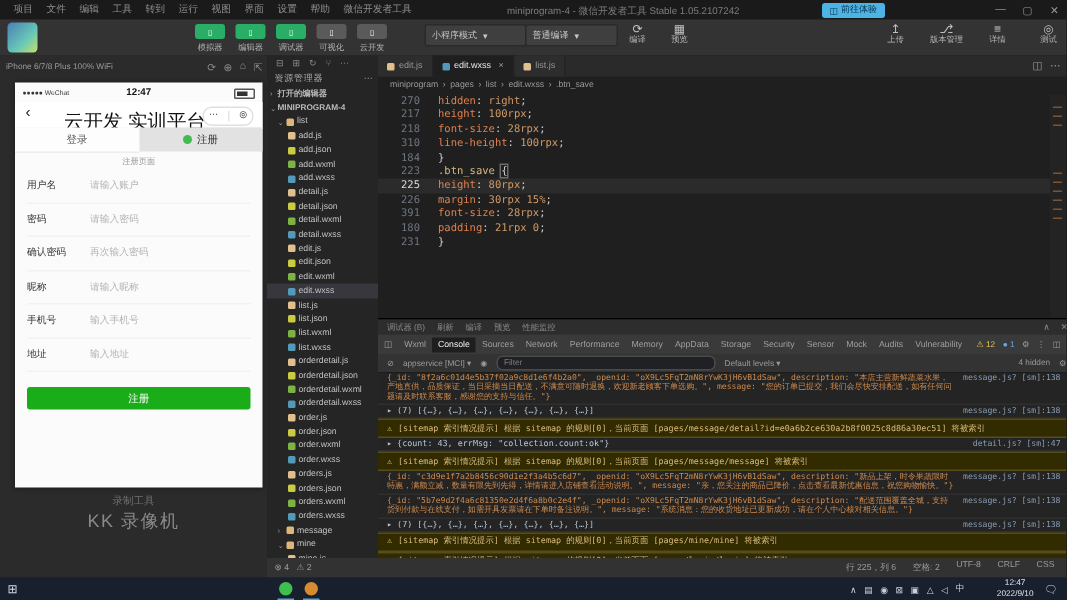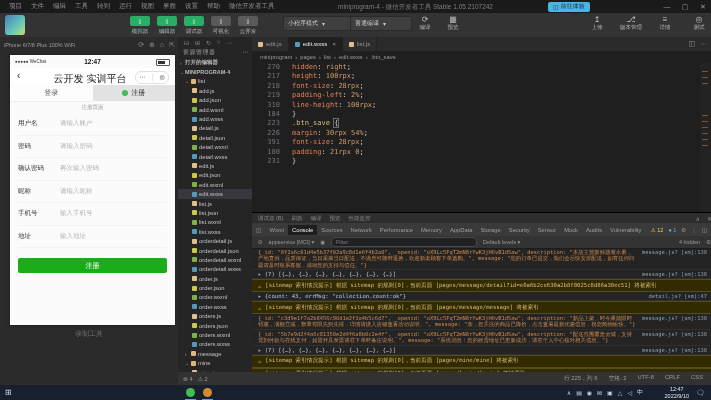--- a/index.html
+++ b/index.html
@@ -35,21 +35,21 @@
   .sim-ic{font-size:7px;color:#8a8a8a;margin-left:5px}
   #phone{position:absolute;left:10px;top:18px;width:165px;height:270px;background:#fbfbfb;
        box-shadow:0 0 4px rgba(0,0,0,.4)}
   #p-status{position:absolute;left:0;top:0;width:165px;height:13px;display:flex;align-items:center;
        font-size:5.5px;color:#333}
   #p-time{position:absolute;left:0;width:165px;text-align:center;font-size:6.5px;font-weight:bold;color:#111}
   #p-batt{position:absolute;right:5px;top:4px;width:12px;height:5px;border:1px solid #555;border-radius:1px}
   #p-batt::after{content:"";position:absolute;left:1px;top:1px;width:7px;height:3px;background:#333}
   #p-nav{position:absolute;left:0;top:13px;width:165px;height:17px;background:#fff;border-bottom:1px solid #f0f0f0}
   #p-back{position:absolute;left:7px;top:2px;font-size:10px;color:#222}
-  #p-title{position:absolute;left:30px;top:4px;width:100px;text-align:center;font-size:10px;color:#111}
+  #p-title{position:absolute;left:30px;top:4px;width:100px;text-align:center;font-size:13px;color:#111}
   #p-capsule{position:absolute;right:6px;top:3px;width:32px;height:11px;border:1px solid #e0e0e0;
        border-radius:6px;display:flex;align-items:center;justify-content:space-around;background:#fff}
   #p-capsule span{font-size:6px;color:#222;line-height:11px}
   #p-capsule .div{width:1px;height:7px;background:#e5e5e5}
   .p-tab{position:absolute;top:30px;width:82.5px;height:16px;display:flex;align-items:center;
        justify-content:center;font-size:7px;color:#555}
   #p-tab-login{left:0;background:#fdfdfd;border-bottom:1px solid #eee}
   #p-tab-reg{left:82.5px;background:#e2e2e2;color:#333}
   #reg-dot{width:6px;height:6px;border-radius:50%;background:#26b43a;margin-right:3px;opacity:.85}
   #p-hint{position:absolute;left:0;top:49px;width:165px;text-align:center;font-size:5.5px;color:#9a9a9a}
@@ -274,20 +274,21 @@
         </div>
         <div class="f-row">
           <span class="f-label">地址</span>
           <span class="f-ph">输入地址</span>
         </div>
       </div>
     <div id="p-btn">注册</div>
   </div>
   <div id="watermark">
     <div id="wm1">录制工具</div>
+    <div id="wm2">KK 录像机</div>
   </div>
 </div>
 
 <div class="abs" id="explorer">
   <div id="exp-icons">
       <span>⊟</span>
       <span>⊞</span>
       <span>↻</span>
       <span>⑂</span>
       <span>⋯</span>
@@ -467,25 +468,25 @@
       <span>list</span>
       <span>›</span>
       <span>edit.wxss</span>
       <span>›</span>
       <span>.btn_save</span>
     </div>
   <div id="code">
       <div class="c-line"><span class="c-num">270</span><span class="c-body"><span class="tk-p">hidden</span><span class="tk-u">: </span><span class="tk-v">right</span><span class="tk-u">;</span></span></div>
       <div class="c-line"><span class="c-num">217</span><span class="c-body"><span class="tk-p">height</span><span class="tk-u">: </span><span class="tk-v">100rpx</span><span class="tk-u">;</span></span></div>
       <div class="c-line"><span class="c-num">218</span><span class="c-body"><span class="tk-p">font-size</span><span class="tk-u">: </span><span class="tk-v">28rpx</span><span class="tk-u">;</span></span></div>
-      <div class="c-line"><span class="c-num">219</span><span class="c-body"><span class="tk-p">padding-left</span><span class="tk-u">: </span><span class="tk-v">2%</span><span class="tk-u">;</span></span></div>
       <div class="c-line"><span class="c-num">310</span><span class="c-body"><span class="tk-p">line-height</span><span class="tk-u">: </span><span class="tk-v">100rpx</span><span class="tk-u">;</span></span></div>
       <div class="c-line"><span class="c-num">184</span><span class="c-body"><span class="tk-u">}</span></span></div>
       <div class="c-line"><span class="c-num">223</span><span class="c-body"><span class="tk-sel">.btn_save</span><span class="tk-u"> </span><span class="tk-brace">{</span></span></div>
-      <div class="c-line"><span class="c-num">226</span><span class="c-body"><span class="tk-p">margin</span><span class="tk-u">: </span><span class="tk-v">30rpx 54%</span><span class="tk-u">;</span></span></div>
+      <div class="c-line"><div class="cur-bg"></div><span class="c-num cur">225</span><span class="c-body"><span class="tk-p">height</span><span class="tk-u">: </span><span class="tk-v">80rpx</span><span class="tk-u">;</span></span></div>
+      <div class="c-line"><span class="c-num">226</span><span class="c-body"><span class="tk-p">margin</span><span class="tk-u">: </span><span class="tk-v">30rpx 15%</span><span class="tk-u">;</span></span></div>
       <div class="c-line"><span class="c-num">391</span><span class="c-body"><span class="tk-p">font-size</span><span class="tk-u">: </span><span class="tk-v">28rpx</span><span class="tk-u">;</span></span></div>
       <div class="c-line"><span class="c-num">180</span><span class="c-body"><span class="tk-p">padding</span><span class="tk-u">: </span><span class="tk-v">21rpx 0</span><span class="tk-u">;</span></span></div>
       <div class="c-line"><span class="c-num">231</span><span class="c-body"><span class="tk-u">}</span></span></div>
     </div>
   <div id="minimap">
       <div class="mm" style="top: 8px;"></div>
       <div class="mm" style="top: 14px;"></div>
       <div class="mm" style="top: 20px;"></div>
       <div class="mm" style="top: 52px;"></div>
       <div class="mm" style="top: 58px;"></div>

